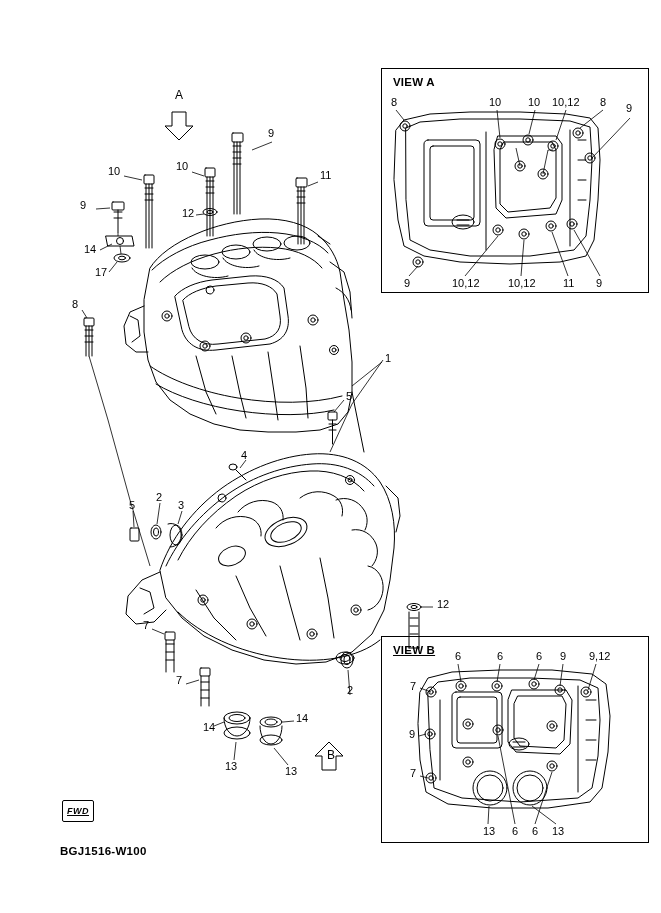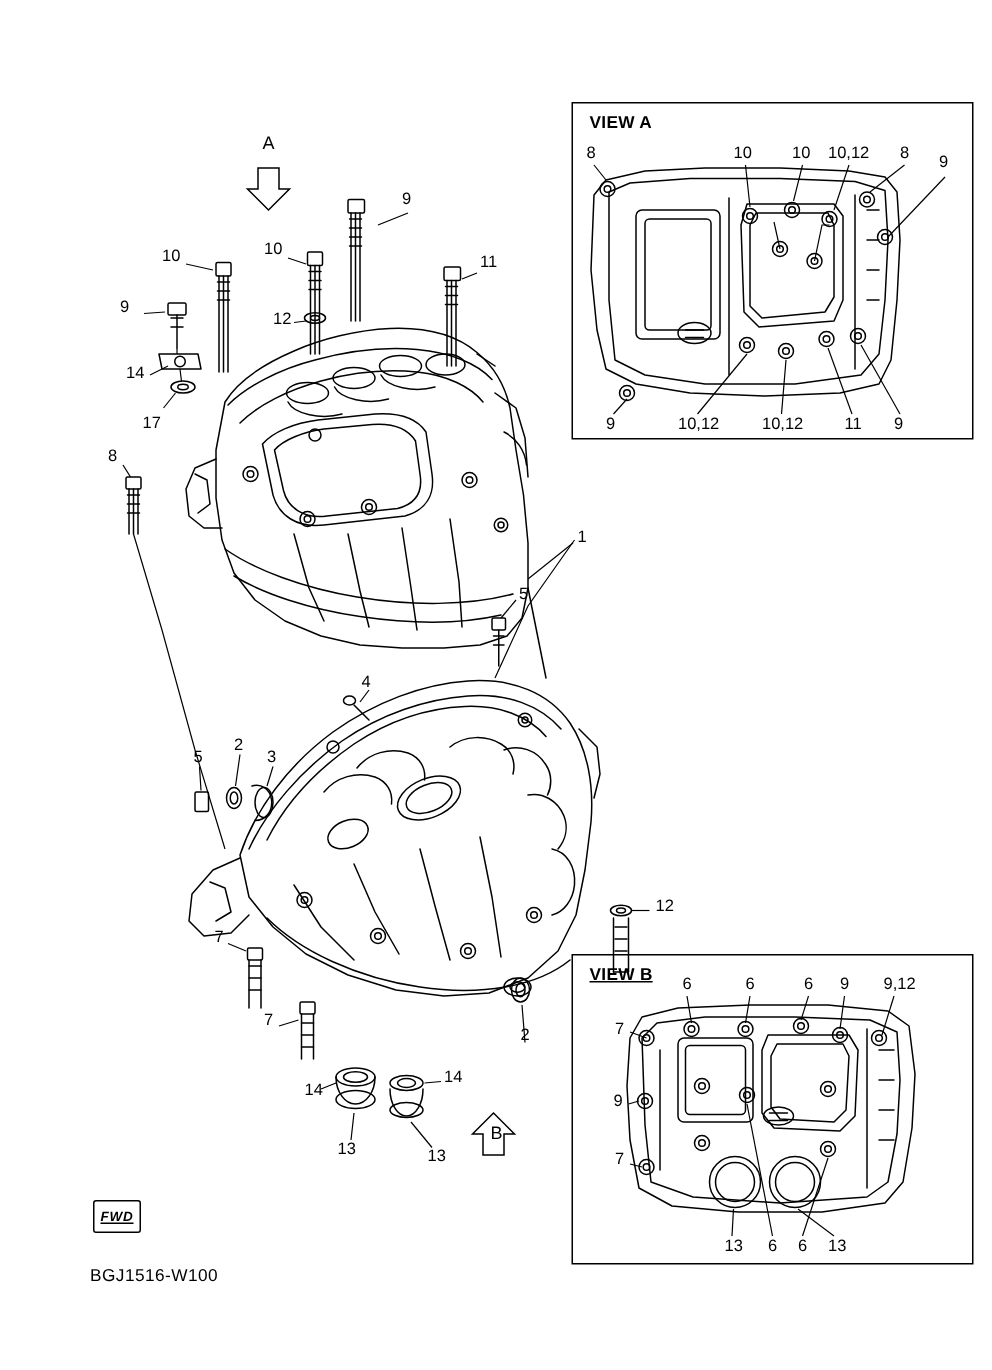--- a/index.html
+++ b/index.html
@@ -42,20 +42,21 @@
   }
   .bigletter {
     position: absolute;
     font-size: 12px;
     font-weight: normal;
   }
   .partno {
     position: absolute;
     font-size: 11.5px;
     letter-spacing: 0.3px;
+    font-weight: bold;
   }
   .fwdbox {
     position: absolute;
     width: 30px;
     height: 20px;
     border: 1.2px solid #000;
     border-radius: 2px;
     display: flex;
     align-items: center;
     justify-content: center;
@@ -438,21 +439,21 @@
   <div class="bigletter" style="left:175px; top:88px;">A</div>
   <div class="bigletter" style="left:327px; top:748px;">B</div>
 
   <div class="callout" style="left:268px; top:128px;">9</div>
   <div class="callout" style="left:108px; top:166px;">10</div>
   <div class="callout" style="left:176px; top:161px;">10</div>
   <div class="callout" style="left:320px; top:170px;">11</div>
   <div class="callout" style="left:80px; top:200px;">9</div>
   <div class="callout" style="left:182px; top:208px;">12</div>
   <div class="callout" style="left:84px; top:244px;">14</div>
-  <div class="callout" style="left:95px; top:277px;">17</div>
+  <div class="callout" style="left:95px; top:267px;">17</div>
   <div class="callout" style="left:72px; top:299px;">8</div>
   <div class="callout" style="left:385px; top:353px;">1</div>
   <div class="callout" style="left:346px; top:391px;">5</div>
   <div class="callout" style="left:241px; top:450px;">4</div>
   <div class="callout" style="left:129px; top:500px;">5</div>
   <div class="callout" style="left:156px; top:492px;">2</div>
   <div class="callout" style="left:178px; top:500px;">3</div>
   <div class="callout" style="left:437px; top:599px;">12</div>
   <div class="callout" style="left:143px; top:620px;">7</div>
   <div class="callout" style="left:176px; top:675px;">7</div>

